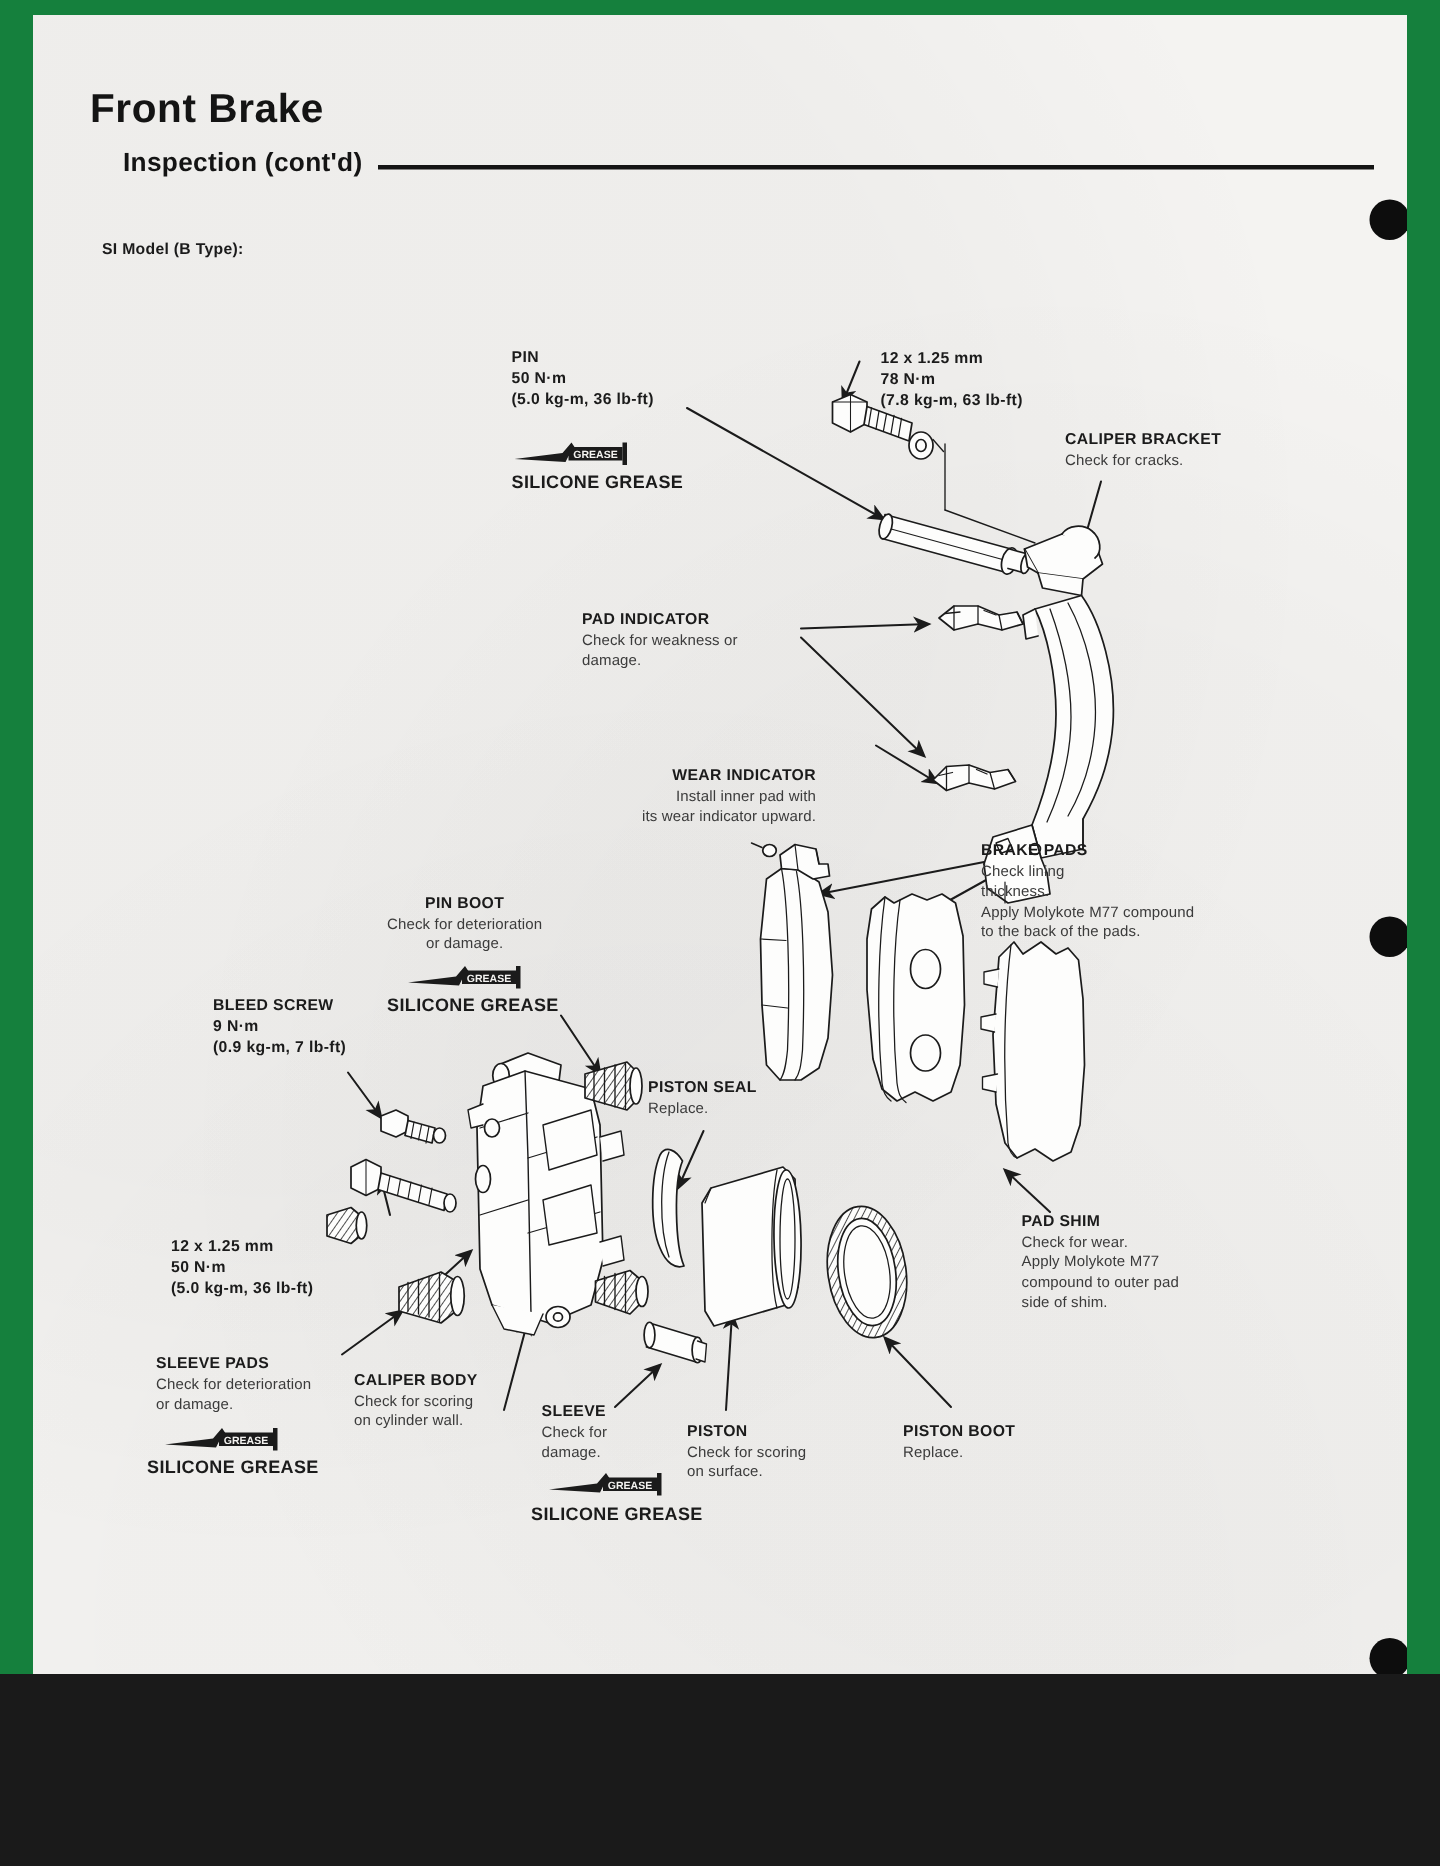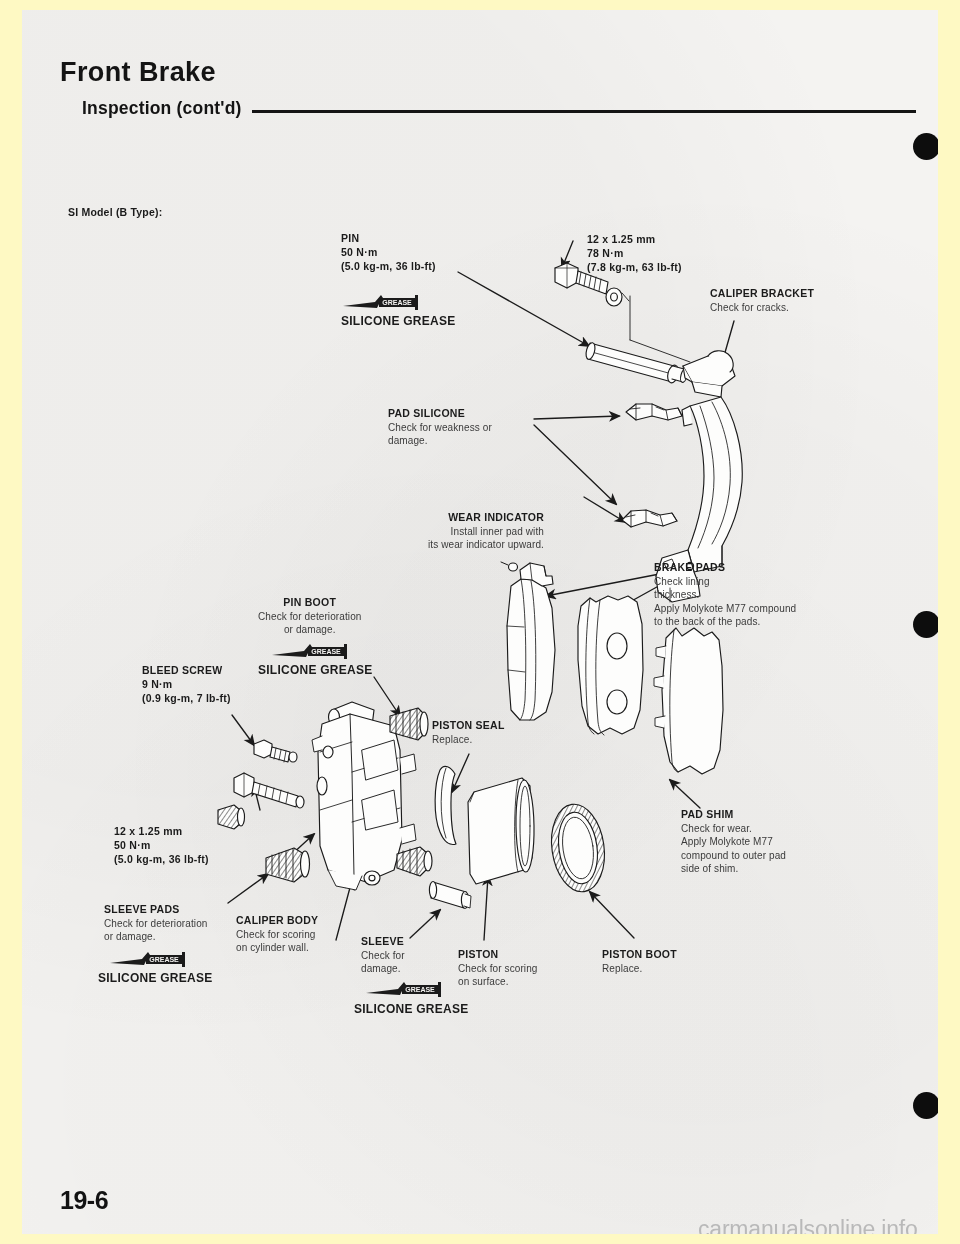--- a/index.html
+++ b/index.html
@@ -4,22 +4,22 @@
 <title>Front Brake — Inspection (cont'd)</title>
 <style>
   html, body {
     margin: 0;
     padding: 0;
     background: #1a1a1a;
   }
   .page {
     position: relative;
     width: 960px;
-    height: 1244px;
-    background: #fef9c3;
+    height: 1116px;
+    background: #15803d;
     overflow: hidden;
     font-family: "Liberation Sans", sans-serif;
   }
   .paper {
     position: absolute;
     left: 22px;
     top: 10px;
     width: 916px;
     height: 1224px;
     background: #f4f3f1;
@@ -58,21 +58,20 @@
     background: #141414;
   }
   .model-note {
     position: absolute;
     left: 46px;
     top: 150px;
     font-size: 10.5px;
     font-weight: bold;
     letter-spacing: 0.2px;
     color: #1b1b1b;
-    margin-top: 46px;
   }
 
   
   .bdot {
     position: absolute;
     width: 27px;
     height: 27px;
     border-radius: 50%;
     background: #0d0d0d;
   }
@@ -466,21 +465,21 @@
       <div class="t">78 N·m</div>
       <div class="t">(7.8 kg-m, 63 lb-ft)</div>
     </div>
 
     <div class="cal" style="left:688px; top:277px;">
       <div class="t">CALIPER BRACKET</div>
       <div class="b">Check for cracks.</div>
     </div>
 
     <div class="cal" style="left:366px; top:397px;">
-      <div class="t">PAD SILICONE</div>
+      <div class="t">PAD INDICATOR</div>
       <div class="b">Check for weakness or</div>
       <div class="b">damage.</div>
     </div>
 
     <div class="cal" style="left:406px; top:501px;text-align:right;">
       <div class="t">WEAR INDICATOR</div>
       <div class="b">Install inner pad with</div>
       <div class="b">its wear indicator upward.</div>
     </div>
 

